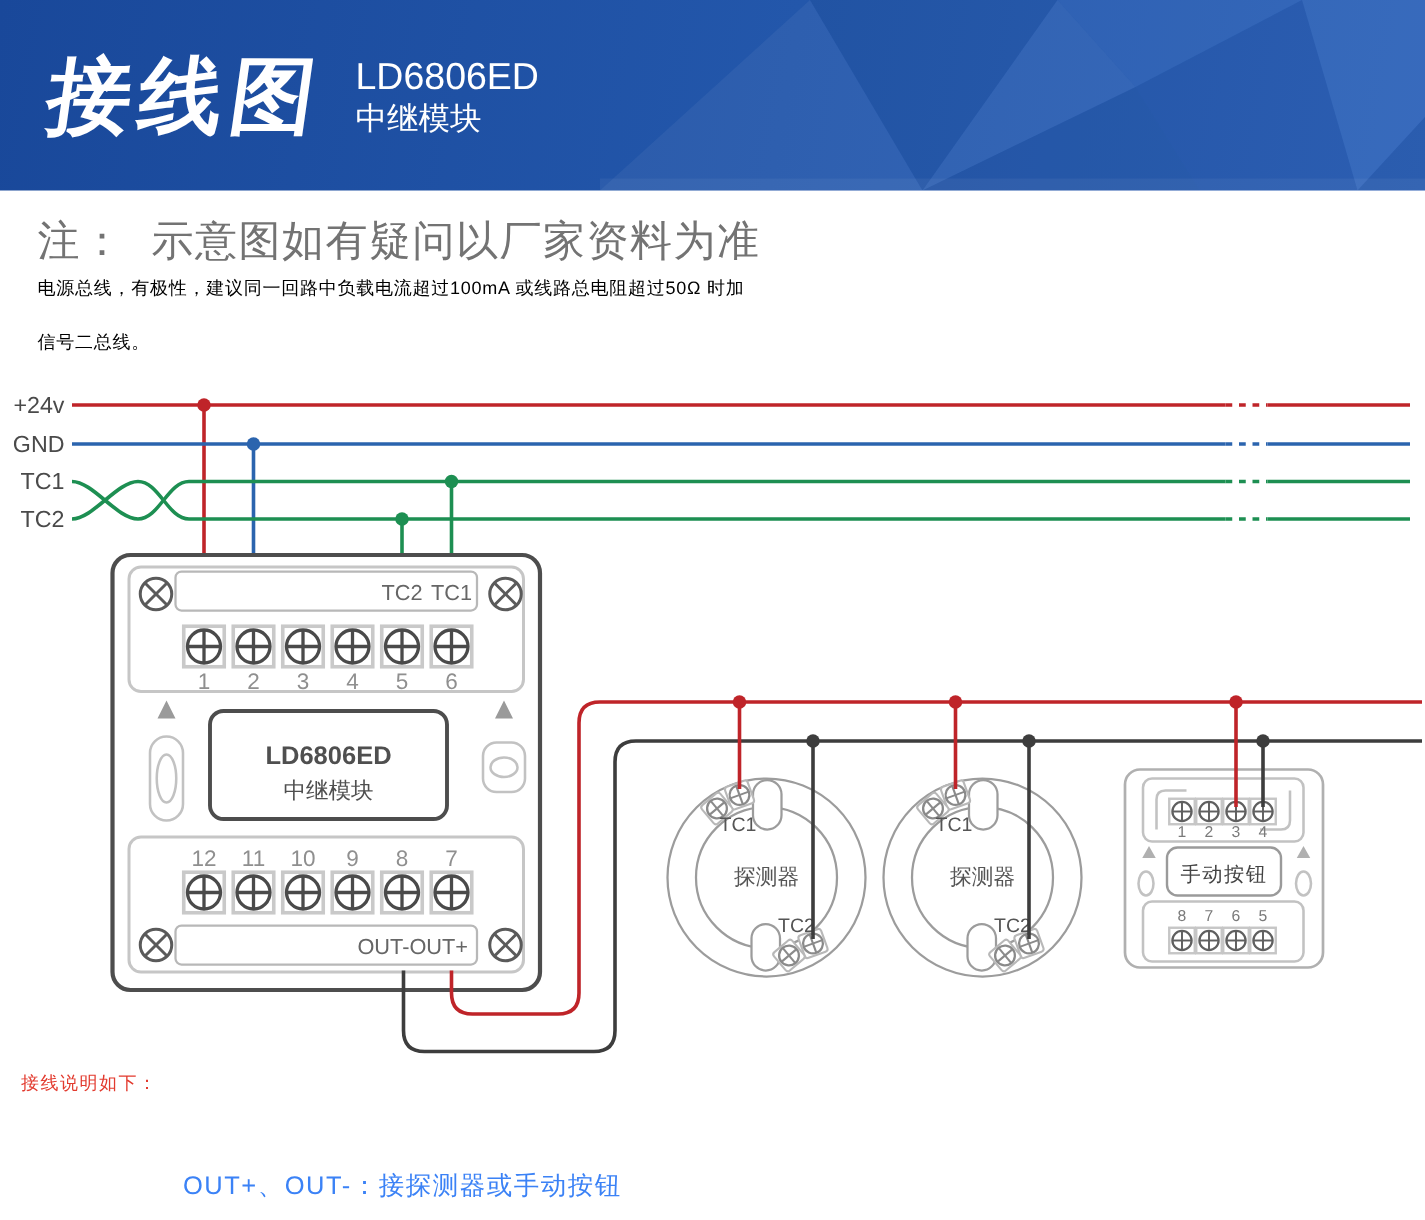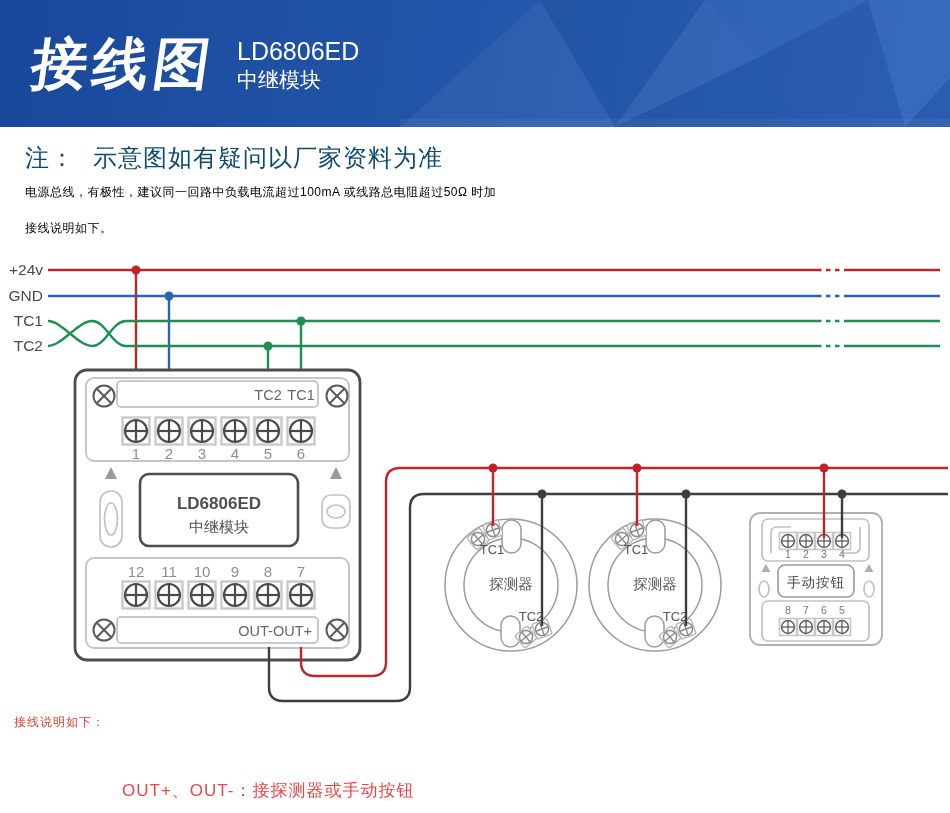--- a/index.html
+++ b/index.html
@@ -11,26 +11,26 @@
           background:linear-gradient(100deg,#19489a 0%,#2357ab 55%,#2e63ba 100%);}
   .facets{position:absolute;left:0;top:0;}
   .header-content{position:absolute;left:28px;top:0;height:127px;display:flex;align-items:center;color:#fff;}
   .page-title{margin:0;font-size:56px;font-weight:bold;letter-spacing:5px;line-height:1;
               transform:skewX(-8deg);transform-origin:left bottom;}
   .model-block{margin-left:26px;padding-top:2px;}
   .model{font-size:25px;line-height:30px;}
   .model-type{font-size:21px;line-height:28px;}
 
   
-  .note{position:absolute;left:25px;top:142px;font-size:24px;color:#0c4a6e;letter-spacing:1px;}
+  .note{position:absolute;left:25px;top:142px;font-size:28px;color:#737373;letter-spacing:1px;}
   .note-text{margin-left:18px;}
   .desc{position:absolute;left:25px;top:174px;font-size:12px;color:#000000;line-height:36px;letter-spacing:0.5px;}
   .legend-title{position:absolute;left:14px;top:714px;font-size:12px;color:#e23a2e;letter-spacing:1px;}
   .legend-item-1{position:absolute;left:122px;top:747px;font-size:17px;color:#4a4a4a;letter-spacing:1px;}
-  .legend-item-2{position:absolute;left:122px;top:779px;font-size:17px;color:#ef4444;letter-spacing:1px;}
+  .legend-item-2{position:absolute;left:122px;top:779px;font-size:17px;color:#3b82f6;letter-spacing:1px;}
 
   
   svg.diagram{position:absolute;left:0;top:0;}
   .bus-label{font-size:15.5px;fill:#4a4a4a;text-anchor:end;}
   .num{font-size:15px;fill:#8f8f8f;text-anchor:middle;}
   .strip-label{font-size:14.5px;fill:#666;text-anchor:middle;}
   .strip-label-end{font-size:14.5px;fill:#666;text-anchor:end;}
   .mod-model{font-size:17px;fill:#4f4f4f;font-weight:bold;text-anchor:middle;}
   .mod-name{font-size:15px;fill:#4f4f4f;text-anchor:middle;}
   .det-label{font-size:13px;fill:#555;text-anchor:middle;}
@@ -68,21 +68,21 @@
         <div class="model-type">中继模块</div>
       </div>
     </div>
   </div>
 
   <div class="note">
     <span>注：</span><span class="note-text">示意图如有疑问以厂家资料为准</span>
   </div>
   <div class="desc">
     <div>电源总线，有极性，建议同一回路中负载电流超过100mA 或线路总电阻超过50Ω 时加</div>
-    <div>接线说明如下。</div>
+    <div>信号二总线。</div>
   </div>
 
   <svg class="diagram" width="950" height="813" viewBox="0 0 950 813">
 
     <defs>
       <g id="term">
         <rect x="-13.5" y="-13.5" width="27" height="27" fill="#fff" stroke="#c9c9c9" stroke-width="2.4"></rect>
         <circle r="11" fill="#fff" stroke="#4a4a4a" stroke-width="2.2"></circle>
         <line x1="-11" x2="11" y1="0" y2="0" stroke="#4a4a4a" stroke-width="2.2"></line>
         <line x1="0" x2="0" y1="-11" y2="11" stroke="#4a4a4a" stroke-width="2.2"></line>

